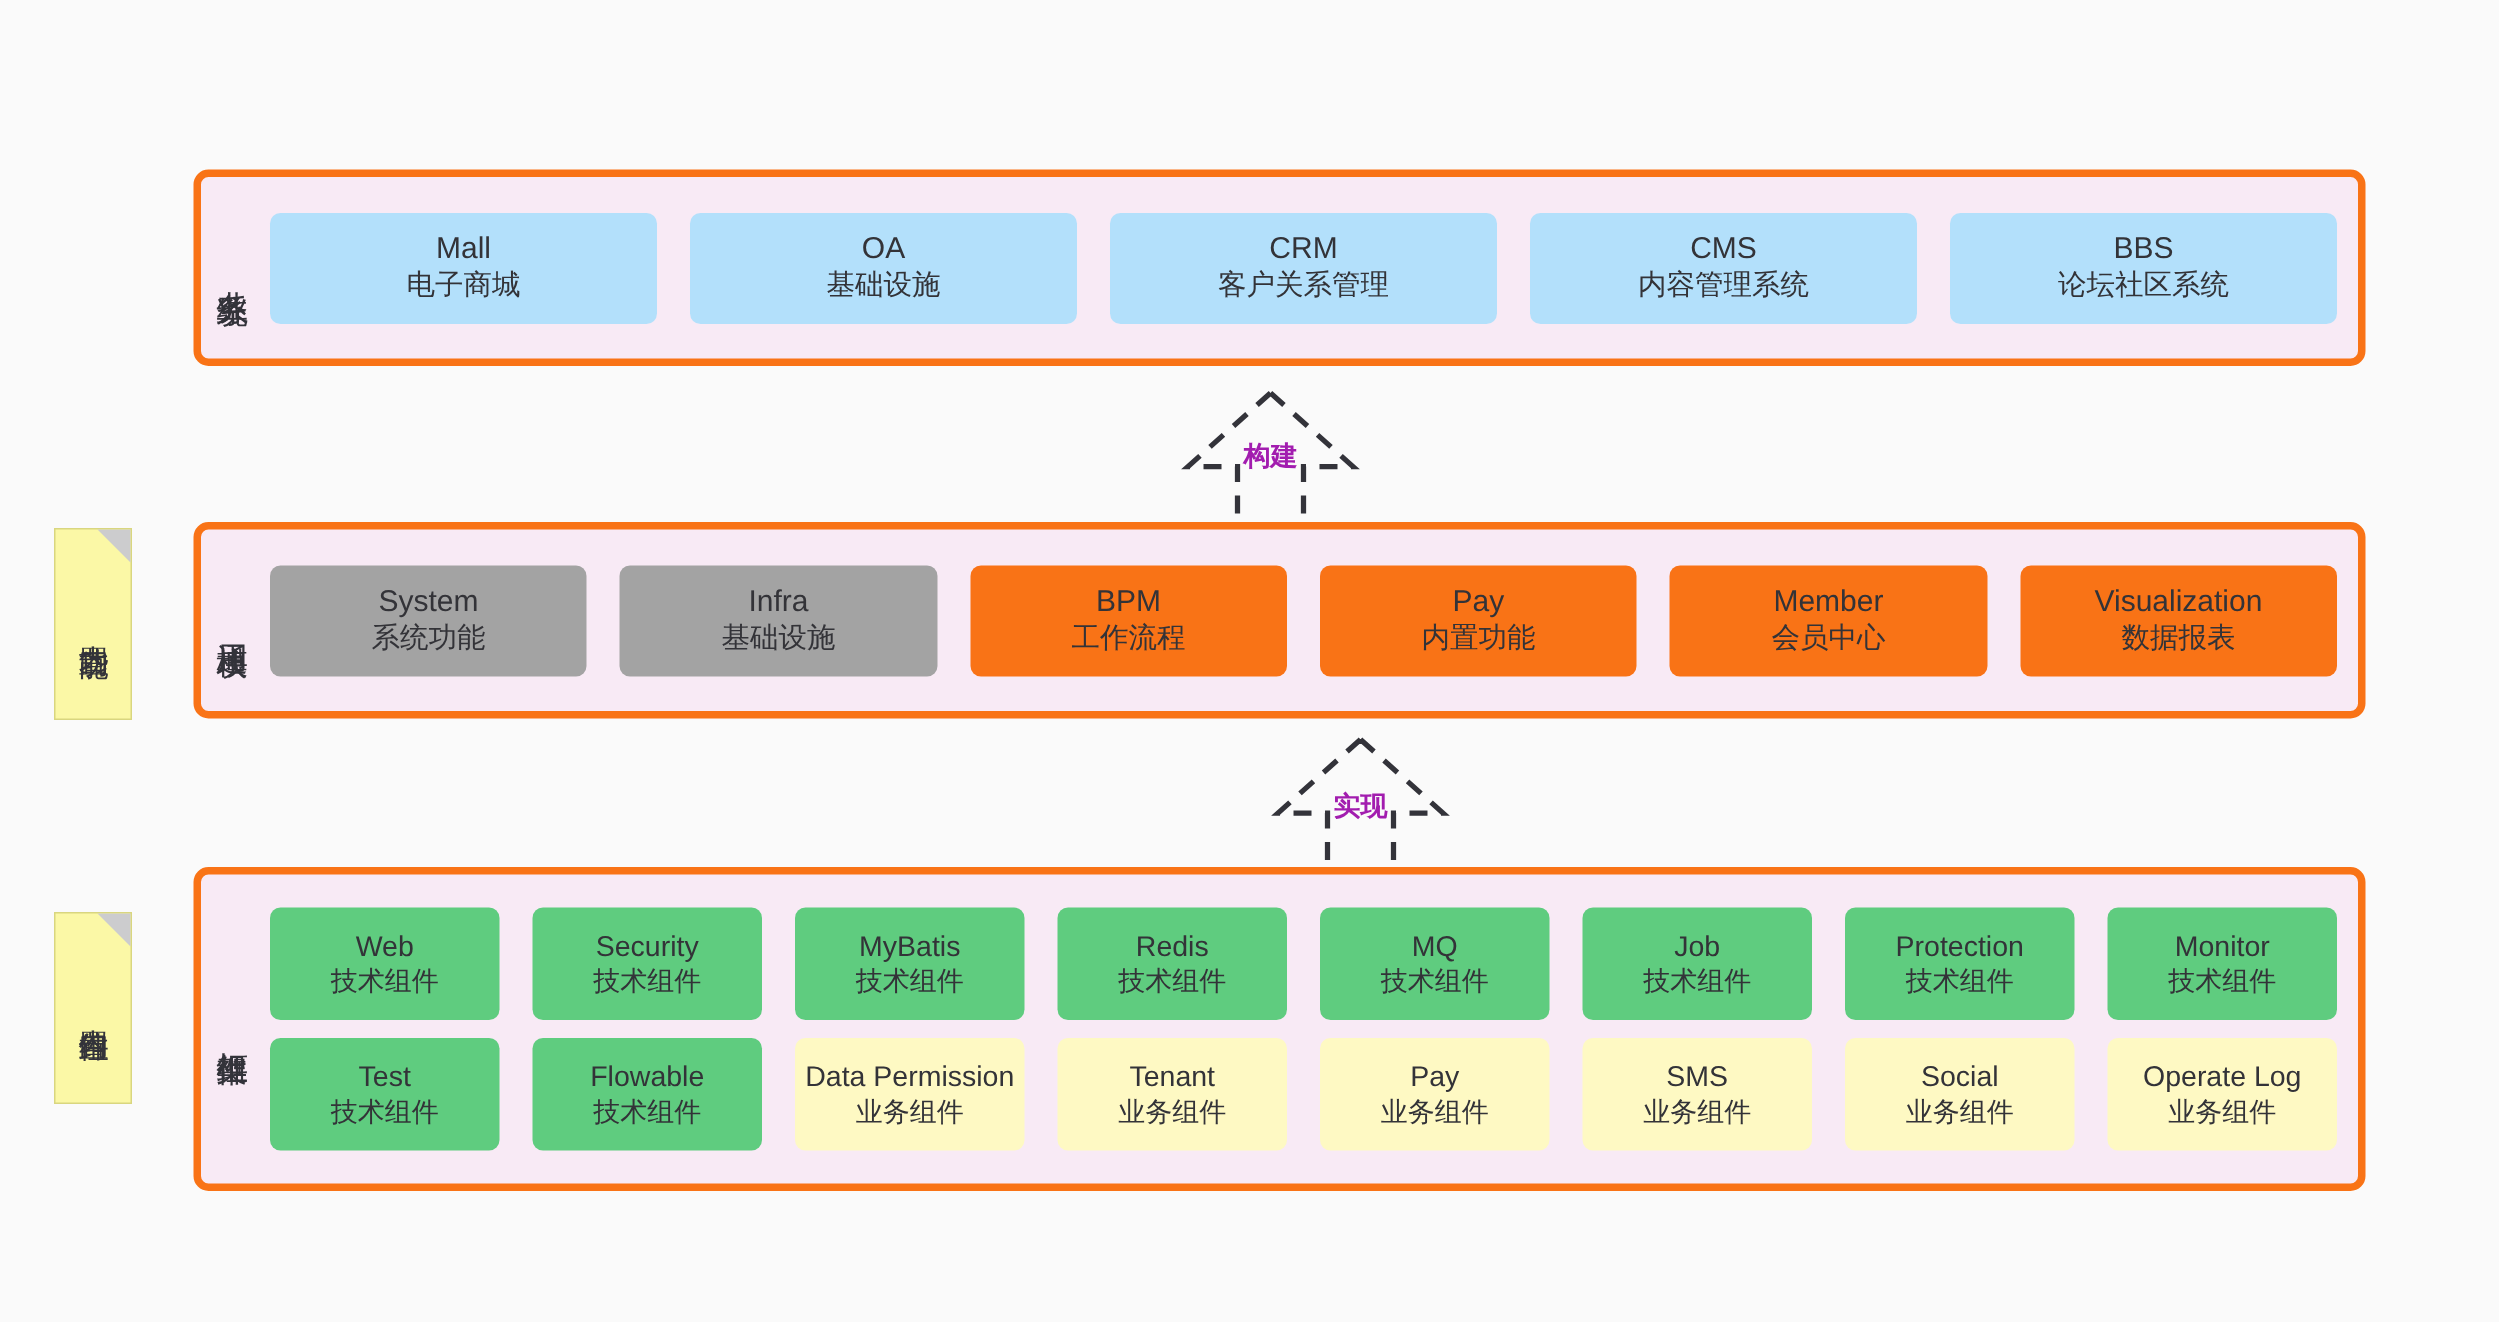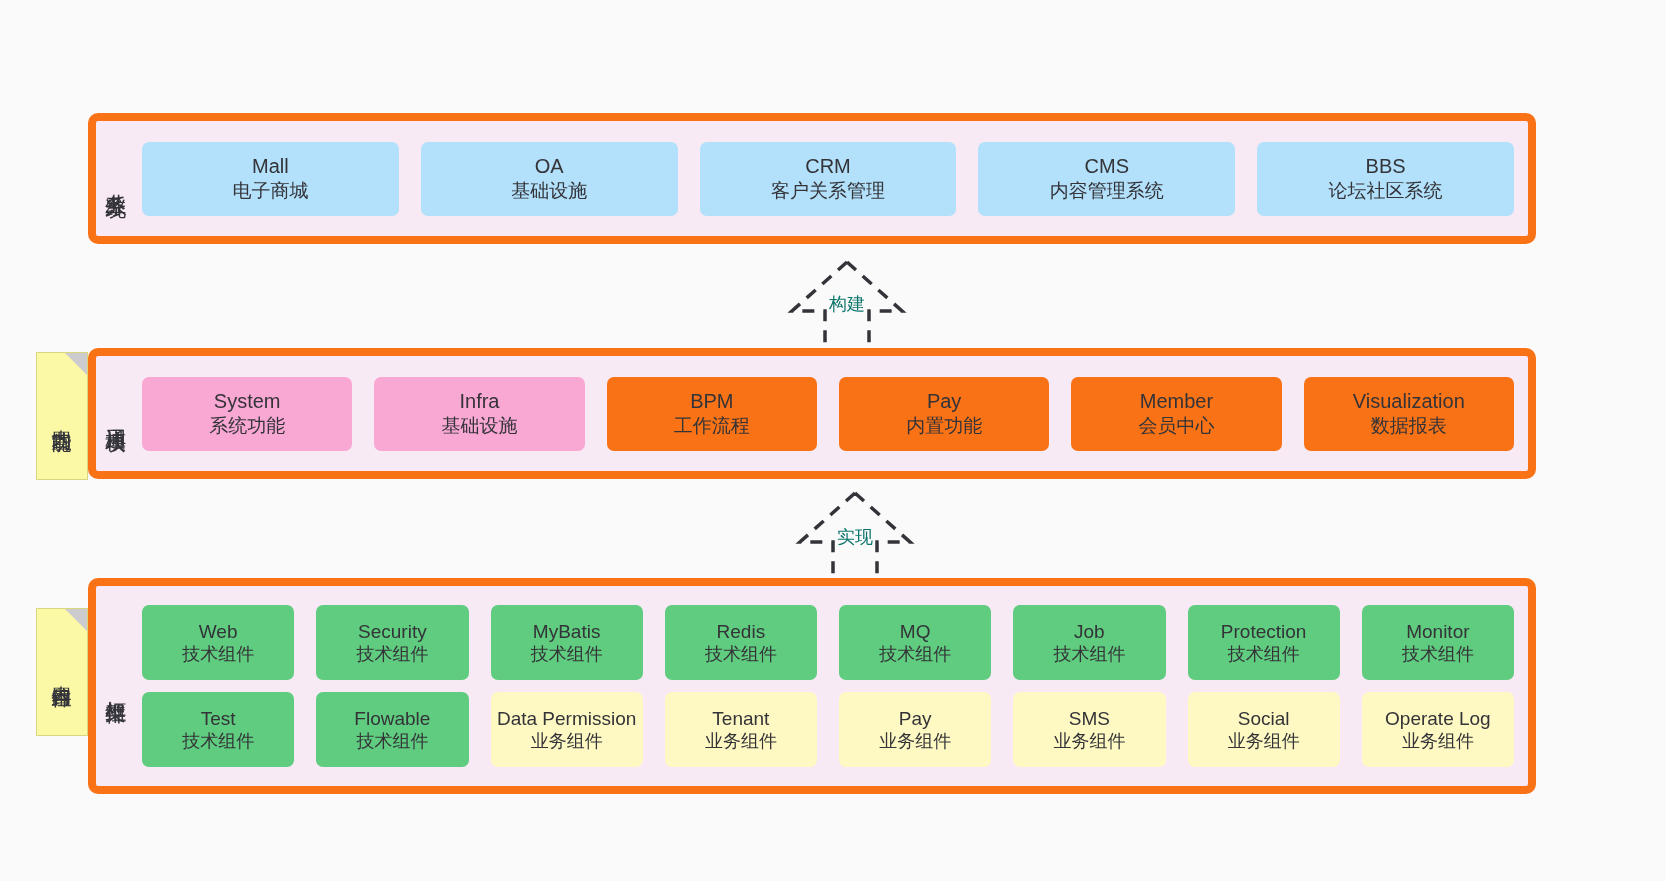--- a/index.html
+++ b/index.html
@@ -18,24 +18,25 @@
   .canvas {
     position: absolute;
     inset: 0;
   }
 
   
   .layer {
     position: absolute;
     box-sizing: border-box;
     background: #f8eaf5;
-    border: 8px solid #f97316;
+    border: 5px solid #f97316;
     border-radius: 10px;
     display: flex;
     align-items: stretch;
+    margin-left: 41px;
   }
   .layer-title {
     flex: 0 0 auto;
     width: 40px;
     display: flex;
     align-items: center;
     justify-content: center;
     font-size: 21px;
     line-height: 1.12;
     letter-spacing: 1px;
@@ -68,21 +69,21 @@
     text-align: center;
     line-height: 1.24;
     padding: 4px 6px;
     box-sizing: border-box;
   }
   .cell .t1 { font-size: 20px; }
   .cell .t2 { font-size: 19px; }
 
   
   .c-blue        { background: #b3e0fb; }
-  .c-red         { background: #f9a8d4; }
+  .c-red         { background: #a3a3a3; }
   .c-pink        { background: #f97316; }
   .c-green       { background: #5fcc7f; align-items: center; }
   .c-greenlight  { background: #fef9c3; }
 
   
   #layer-business  { left: 88px;  top: 113px; width: 1448px; height: 131px; }
   #layer-business .layer-body  { height: 100%; }
   #layer-business .row { height: 74px; }
 
   #layer-modules   { left: 88px;  top: 348px; width: 1448px; height: 131px; }
@@ -124,31 +125,32 @@
   #note-modules   { left: 36px; top: 352px; width: 52px; height: 128px; }
   #note-framework { left: 36px; top: 608px; width: 52px; height: 128px; }
 
   
   .arrow {
     position: absolute;
     width: 190px;
     height: 100px;
   }
   #arrow-build  { left: 752px; top: 256px; }
-  #arrow-impl   { left: 760px; top: 487px; }
+  #arrow-impl   { left: 812px; top: 487px; }
   .arrow .lbl {
     position: absolute;
     left: 50%;
     transform: translateX(-50%);
     top: 36px;
     font-size: 18px;
-    color: #0f766e;
+    color: #a21caf;
     background: transparent;
     padding: 0 2px;
     white-space: nowrap;
+    font-weight: bold;
   }
   #arrow-impl .lbl { top: 38px; }
 </style>
 </head>
 <body>
 
 <div class="canvas">
 
   <div class="layer" id="layer-business">
     <div class="layer-title">业务系统</div>

